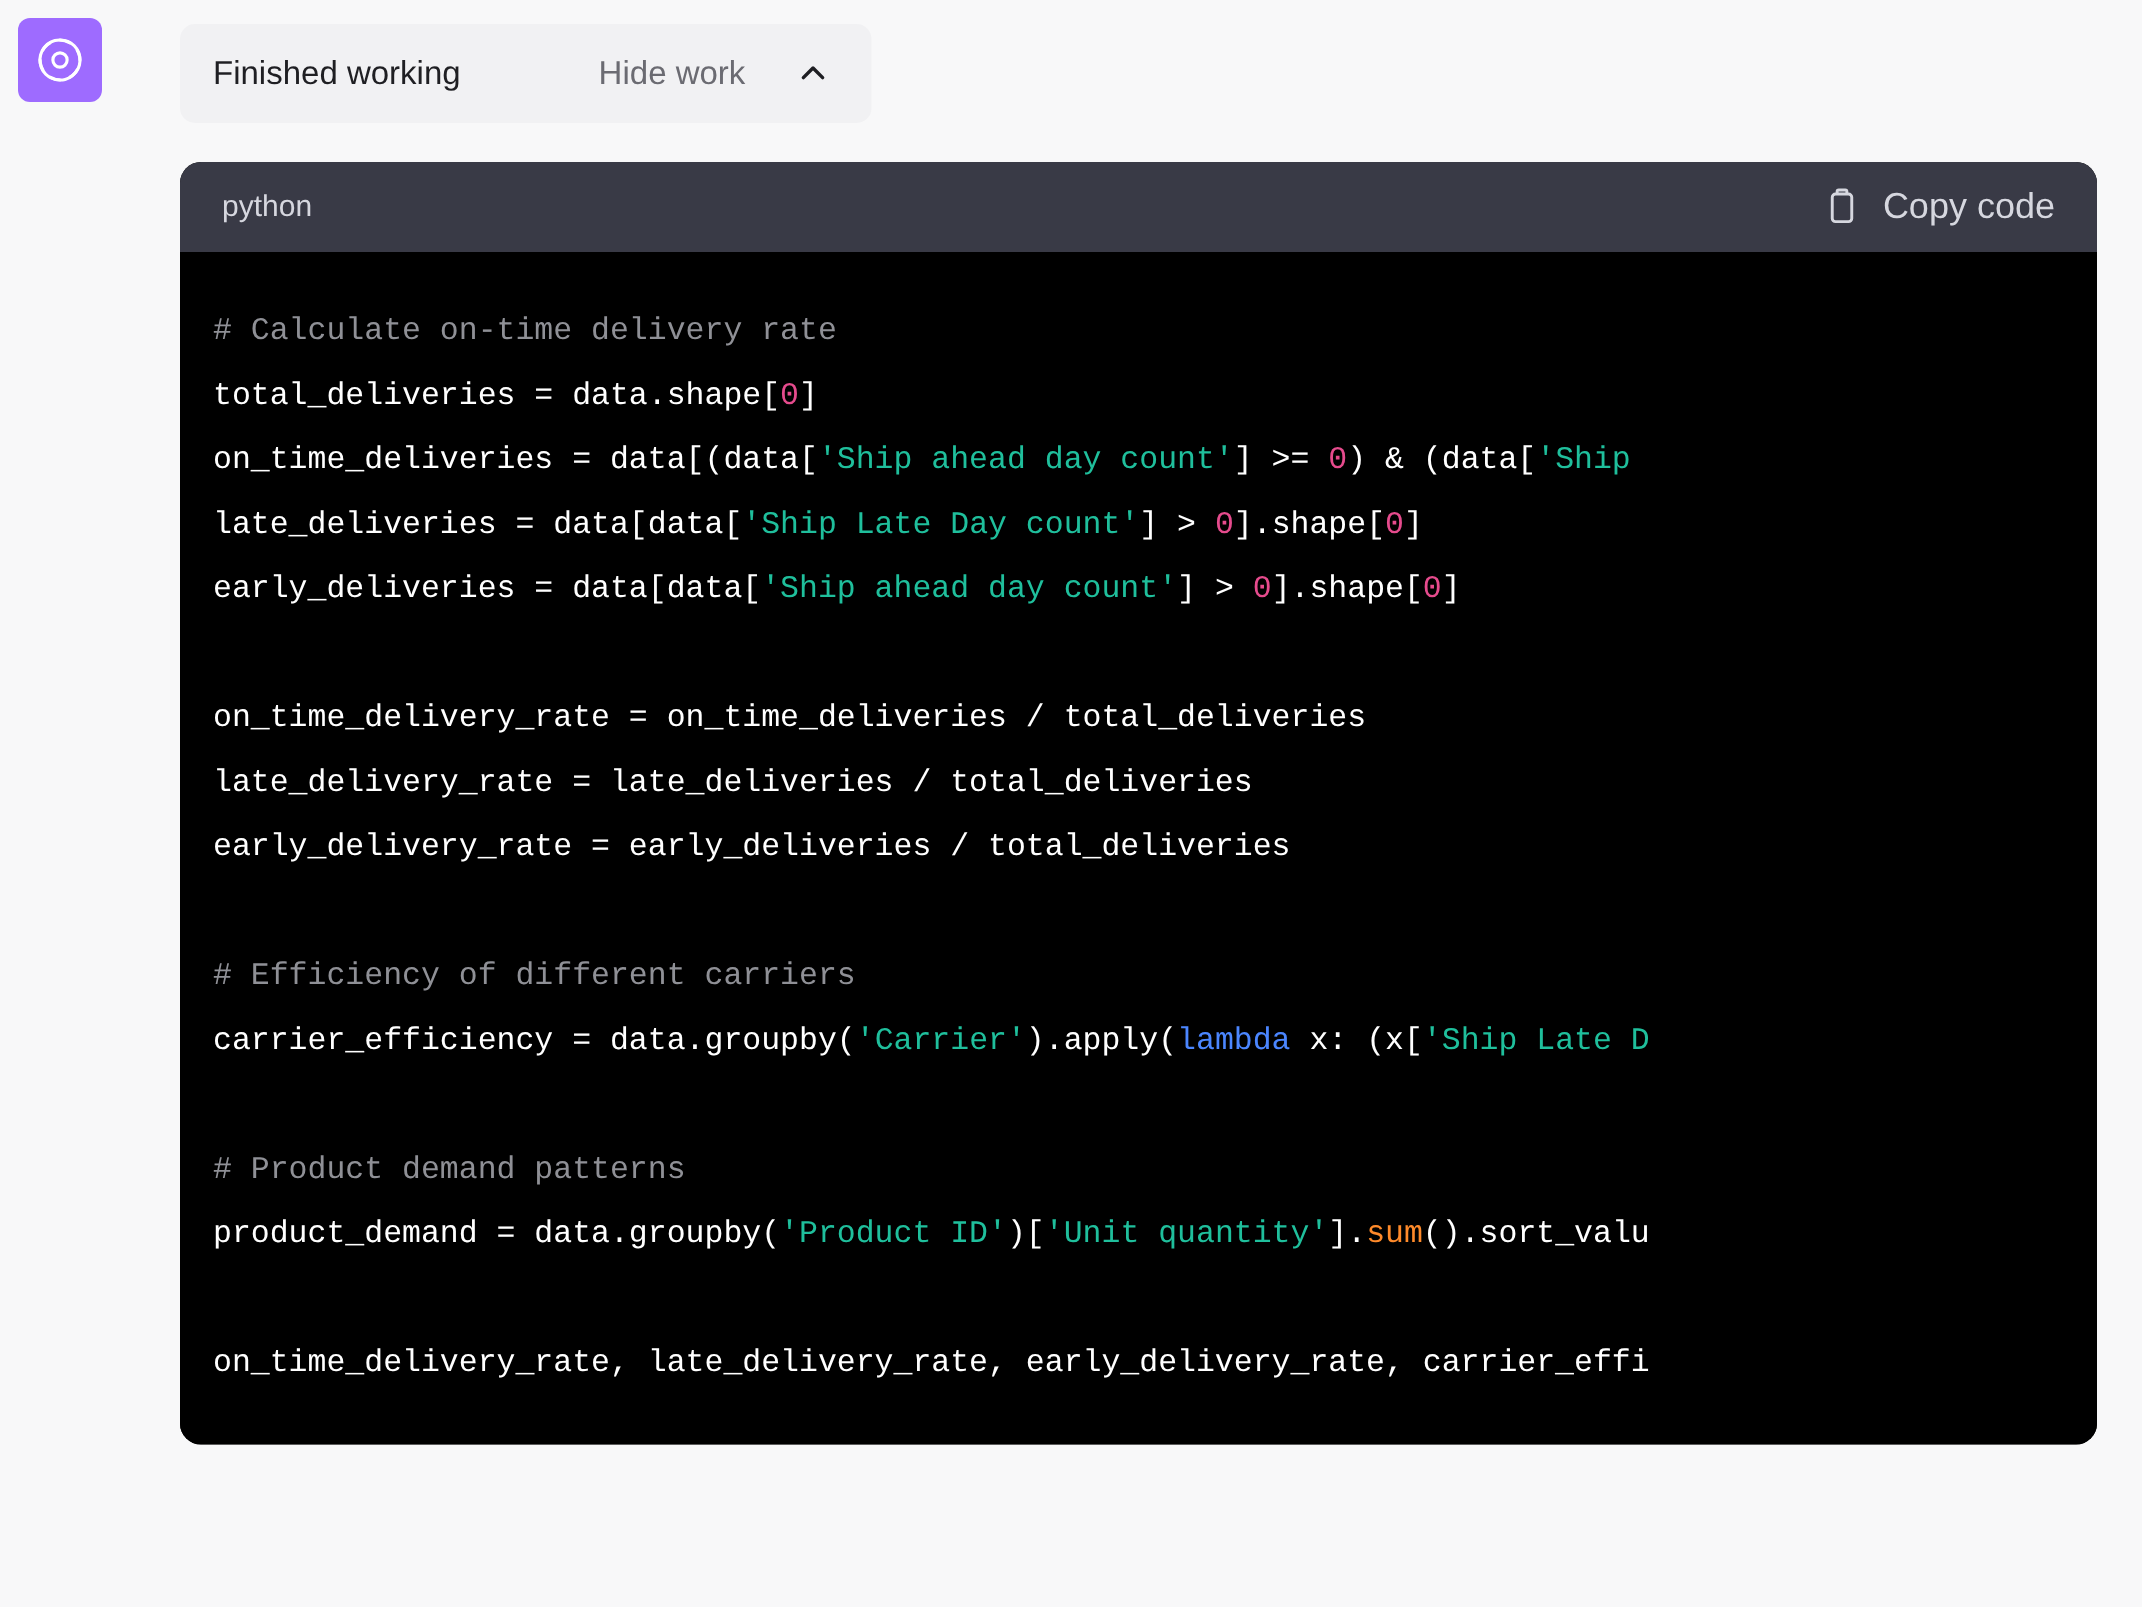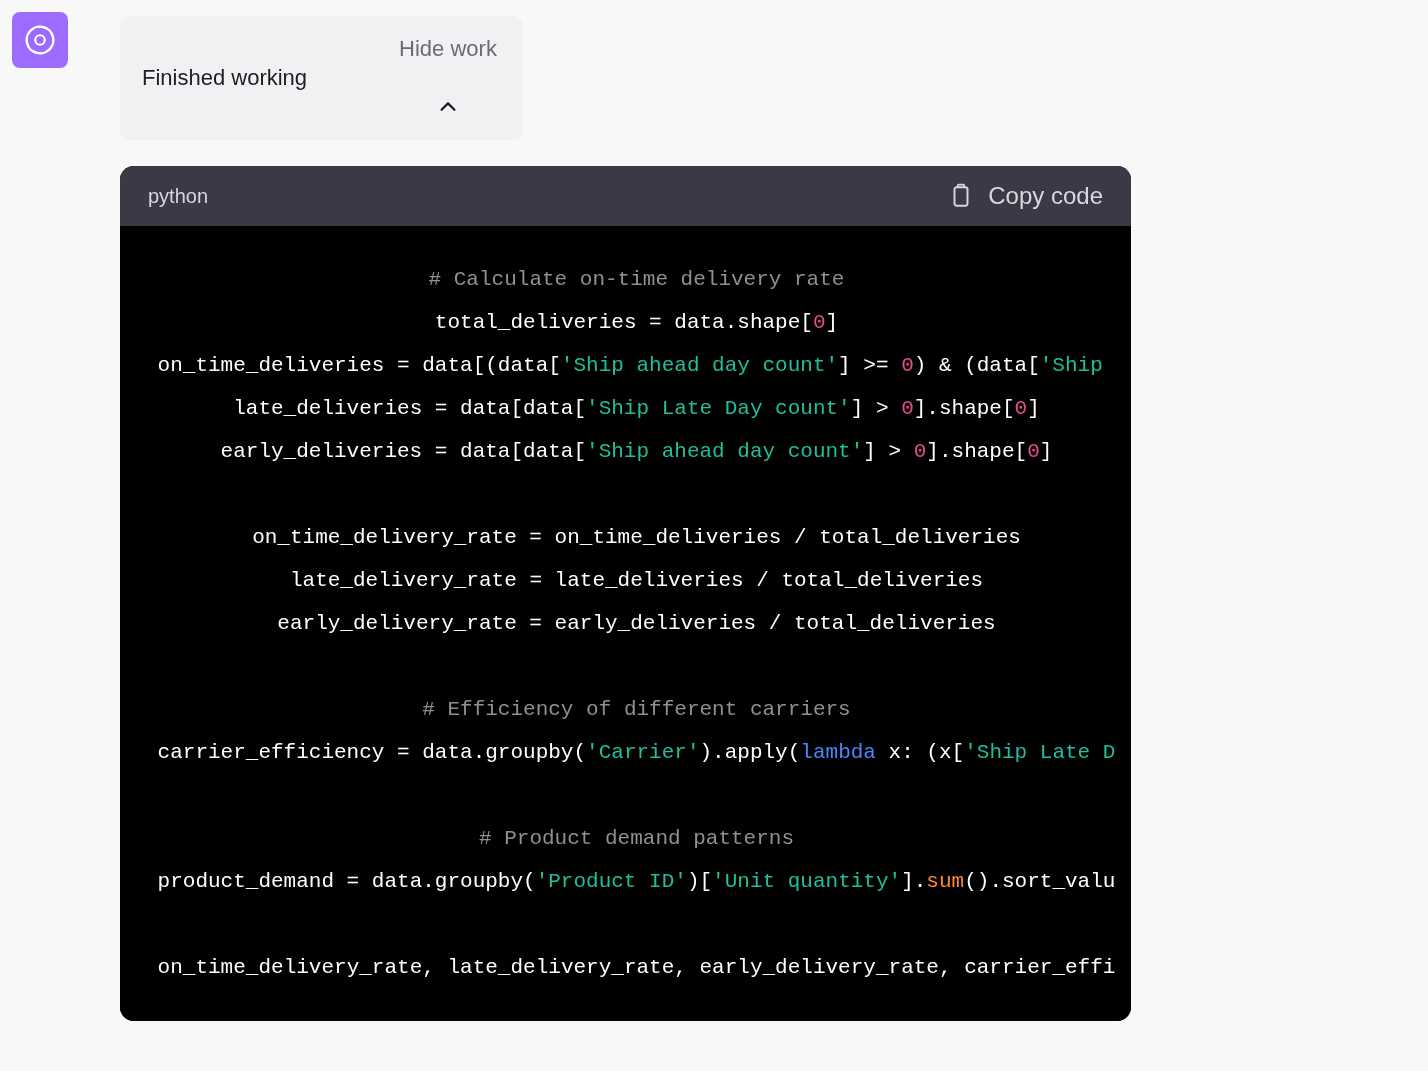--- a/index.html
+++ b/index.html
@@ -38,32 +38,31 @@
   .work-toggle .status {
     font-size: 22px;
     color: #1f1f23;
   }
   .work-toggle .toggle {
     display: inline-flex;
     align-items: center;
     gap: 32px;
     font-size: 22px;
     color: #6b6b72;
-    flex-direction: column;
   }
   .work-toggle .chev {
     width: 26px; height: 26px;
     display: inline-flex;
     align-items: center; justify-content: center;
   }
   .work-toggle .chev svg { width: 22px; height: 22px; }
   .work-toggle .chev path { stroke: #1f1f23; stroke-width: 2.5; fill: none; stroke-linecap: round; stroke-linejoin: round; }
 
   .code-block {
-    width: 1011px;
+    width: 1278px;
     border-radius: 14px;
     overflow: hidden;
     background: #000;
   }
   .code-header {
     background: #393a46;
     height: 60px;
     display: flex;
     align-items: center;
     padding: 0 28px;
@@ -86,21 +85,20 @@
 
   .code-body {
     background: #000;
     color: #fff;
     font-family: "SFMono-Regular", Consolas, "Liberation Mono", Menlo, monospace;
     font-size: 21px;
     line-height: 43px;
     padding: 32px 0 32px 22px;
     white-space: pre;
     overflow: hidden;
-    text-align: center;
   }
   .tok-comment { color: #8f9096; }
   .tok-num { color: #e64b8d; }
   .tok-str { color: #1fbf9c; }
   .tok-keyword { color: #4b86ff; }
   .tok-call { color: #ff8a2a; }
   
 </style>
 </head>
 <body>

